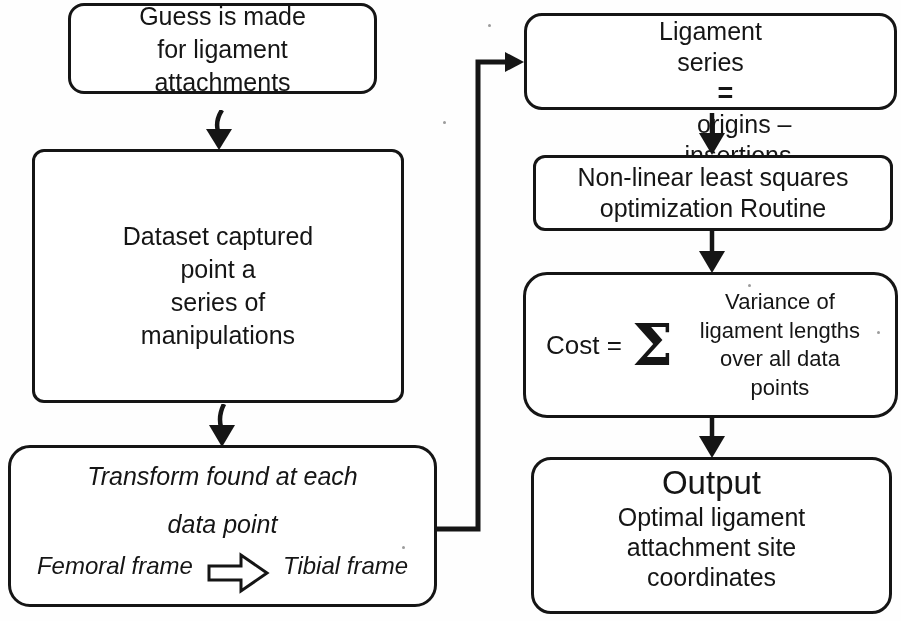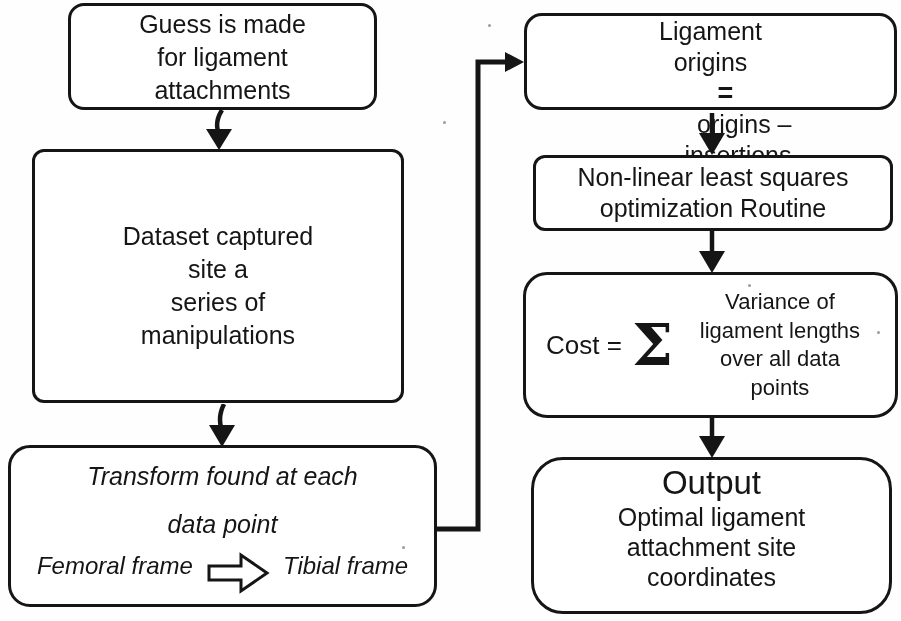--- a/index.html
+++ b/index.html
@@ -17,27 +17,27 @@
     box-sizing: border-box;
     background: #ffffff;
     border: 3.5px solid #151515;
     display: flex;
     flex-direction: column;
     align-items: center;
     justify-content: center;
     text-align: center;
     color: #151515;
   }
-  .box-guess   { left: 68px;  top: 3px;   width: 309px; height: 107px; border-radius: 16px; font-size: 25px; line-height: 33px; padding-top: 2px; }
+  .box-guess   { left: 68px;  top: 3px;   width: 309px; height: 91px; border-radius: 16px; font-size: 25px; line-height: 33px; padding-top: 2px; }
   .box-dataset { left: 32px;  top: 149px; width: 372px; height: 254px; border-radius: 12px; font-size: 25px; line-height: 33px; padding-top: 20px; }
   .box-transform { left: 8px; top: 445px; width: 429px; height: 162px; border-radius: 22px; justify-content: flex-start; font-size: 25px; font-style: italic; }
   .box-ligament  { left: 524px; top: 13px;  width: 373px; height: 97px;  border-radius: 18px; flex-direction: column; justify-content: flex-start; padding: 0 10px; font-size: 25px; line-height: 31px; }
   .box-optimize  { left: 533px; top: 155px; width: 360px; height: 76px;  border-radius: 12px; font-size: 25px; line-height: 31px; }
   .box-cost      { left: 523px; top: 272px; width: 375px; height: 146px; border-radius: 24px; flex-direction: row; justify-content: flex-start; padding: 0 14px 0 20px; }
-  .box-output    { left: 531px; top: 457px; width: 361px; height: 157px; border-radius: 32px; justify-content: flex-start; padding-top: 4px; font-size: 25px; line-height: 30px; }
+  .box-output    { left: 531px; top: 457px; width: 361px; height: 157px; border-radius: 20px; justify-content: flex-start; padding-top: 4px; font-size: 25px; line-height: 30px; }
 
   .t-line1 { margin-top: 12px; line-height: 32px; }
   .t-line2 { margin-top: 16px; line-height: 32px; }
   .t-row   { margin-top: 12px; display: flex; align-items: flex-start; gap: 13px; font-size: 24px; }
 
   .lig-left  { width: 130px; text-align: center; }
   .lig-eq    { margin-left: 30px; font-size: 27px; font-weight: bold; }
   .lig-right { width: 150px; margin-left: 12px; text-align: right; }
 
   .cost-label { font-size: 26px; white-space: nowrap; }
@@ -77,21 +77,21 @@
 
   <div class="varrow" style="left:204px; top:110px;">
     <svg width="30" height="40" viewBox="0 0 30 40">
       <path d="M18 0 Q11 11 14 21" fill="none" stroke="#151515" stroke-width="4.5"></path>
       <polygon points="2,19 28,19 15,40" fill="#151515"></polygon>
     </svg>
   </div>
 
   <div class="box box-dataset">
     <div>Dataset captured</div>
-    <div>site a</div>
+    <div>point a</div>
     <div>series of</div>
     <div>manipulations</div>
   </div>
 
   <div class="varrow" style="left:207px; top:404px;">
     <svg width="30" height="43" viewBox="0 0 30 43">
       <path d="M17 0 Q11 12 14 23" fill="none" stroke="#151515" stroke-width="4.5"></path>
       <polygon points="2,21 28,21 15,43" fill="#151515"></polygon>
     </svg>
   </div>
@@ -104,21 +104,21 @@
       <svg width="64" height="42" viewBox="0 0 64 42">
         <polygon points="3,14 35,14 35,3 61,21 35,39 35,28 3,28" fill="#ffffff" stroke="#151515" stroke-width="3" stroke-linejoin="miter"></polygon>
       </svg>
       <span>Tibial frame</span>
     </div>
   </div>
 
   <div class="box box-ligament">
     <div class="lig-left">
       <div>Ligament</div>
-      <div>origins</div>
+      <div>series</div>
     </div>
     <span class="lig-eq">=</span>
     <div class="lig-right">
       <div>origins –</div>
       <div>insertions</div>
     </div>
   </div>
 
   <div class="varrow" style="left:697px; top:113px;">
     <svg width="30" height="42" viewBox="0 0 30 42">

